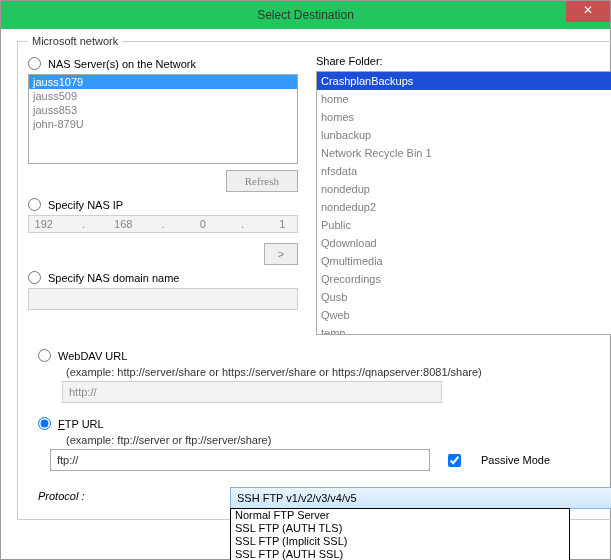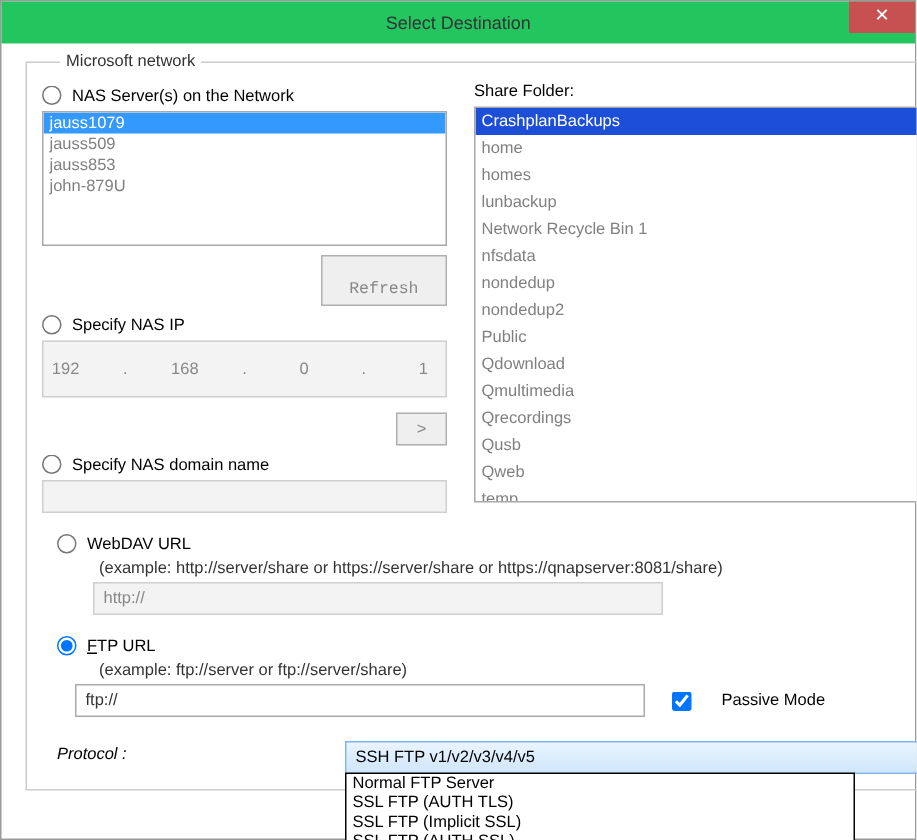--- a/index.html
+++ b/index.html
@@ -49,21 +49,20 @@
   }
   fieldset {
     border: 1px solid #ccc;
     padding: 8px 10px 10px 10px;
     margin: 0;
   }
   legend {
     font-size: 11px;
     color: #333;
     padding: 0 4px;
-    margin-left: 12px;
   }
   .network-row {
     display: flex;
     gap: 18px;
   }
   .left-col { width: 270px; }
   .right-col { flex: 1; }
   .radio-row {
     display: flex;
     align-items: center;
@@ -86,35 +85,35 @@
   .nas-listbox .item.selected {
     background: #3399ff;
     color: #fff;
   }
   .refresh-row {
     display: flex;
     justify-content: flex-end;
     margin-top: 6px;
   }
   button.push {
-    font-family: Liberation Mono, monospace;
+    font-family: Liberation Serif, serif;
     font-size: 11px;
     border: 1px solid #b0b0b0;
     background: #efefef;
     color: #888;
     height: 22px;
-    padding: 16px 18px;
+    padding: 4px 18px;
     cursor: pointer;
   }
   .ip-box {
     border: 1px solid #cfcfcf;
     background: #f3f3f3;
     display: flex;
     align-items: center;
-    height: 38px;
+    height: 18px;
     color: #888;
     margin-top: 2px;
     gap: 21px;
   }
   .ip-box .oct {
     flex: 1;
     text-align: center;
     font-size: 11px;
   }
   .ip-box .dot { width: 8px; text-align: center; }

